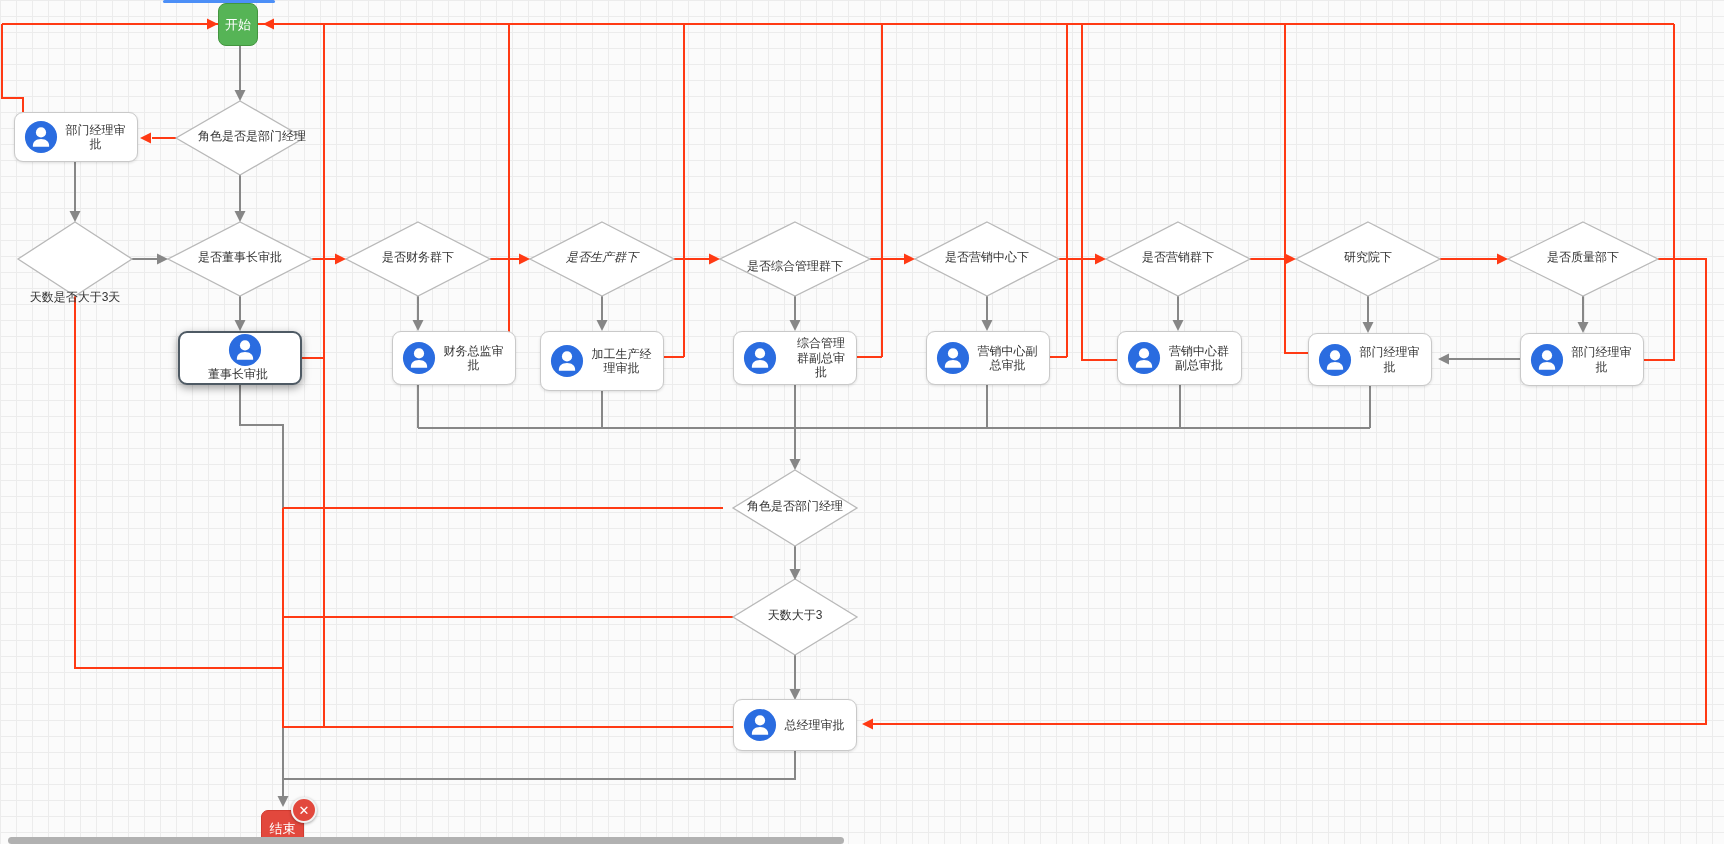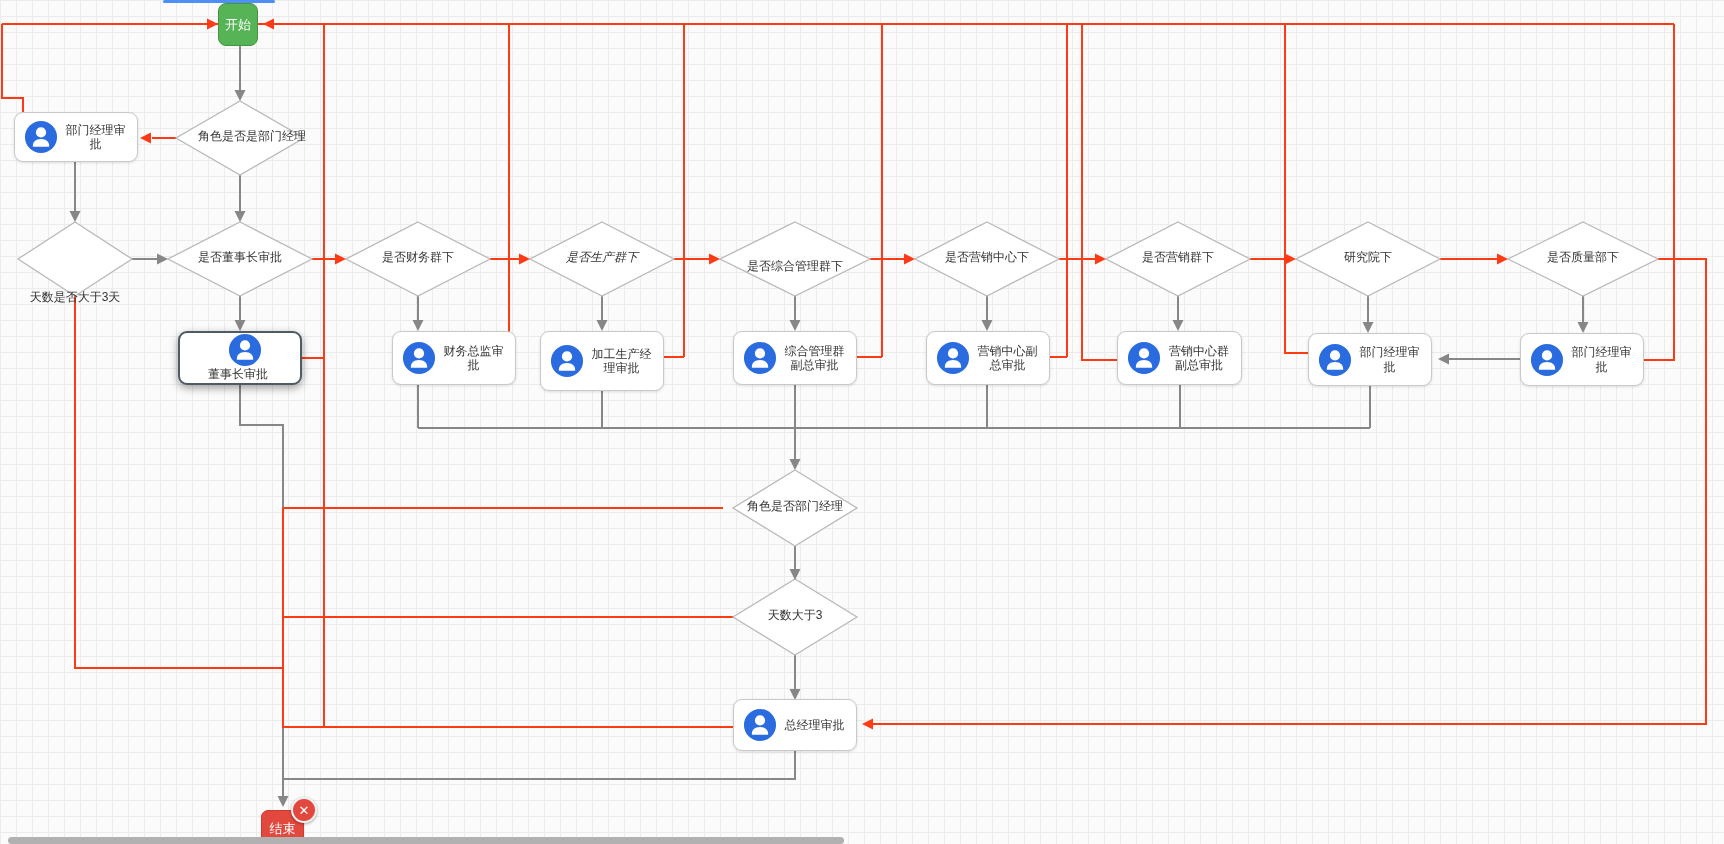--- a/index.html
+++ b/index.html
@@ -183,21 +183,21 @@
         <span class="lbl">财务总监审批</span>
       </div>
       <div class="node" style="left: 540px; top: 331px; width: 124px; height: 60px;">
         <span class="icon"><svg viewBox="0 0 36 36" width="34" height="34">
   <circle cx="18" cy="18" r="17" fill="#2a6ce0"></circle>
   <circle cx="18" cy="13.2" r="5.4" fill="#ffffff"></circle>
   <path d="M18 20.2c-5.4 0-8.6 3.1-8.6 6.8v1.4h17.2V27c0-3.7-3.2-6.8-8.6-6.8z" fill="#ffffff"></path>
 </svg></span>
         <span class="lbl">加工生产经理审批</span>
       </div>
-      <div class="node" style="left: 733px; top: 331px; width: 124px; height: 54px;">
+      <div class="node" style="left: 733px; top: 331px; width: 124px; height: 54px; gap: 13px;">
         <span class="icon"><svg viewBox="0 0 36 36" width="34" height="34">
   <circle cx="18" cy="18" r="17" fill="#2a6ce0"></circle>
   <circle cx="18" cy="13.2" r="5.4" fill="#ffffff"></circle>
   <path d="M18 20.2c-5.4 0-8.6 3.1-8.6 6.8v1.4h17.2V27c0-3.7-3.2-6.8-8.6-6.8z" fill="#ffffff"></path>
 </svg></span>
         <span class="lbl">综合管理群副总审批</span>
       </div>
       <div class="node" style="left: 926px; top: 331px; width: 124px; height: 54px;">
         <span class="icon"><svg viewBox="0 0 36 36" width="34" height="34">
   <circle cx="18" cy="18" r="17" fill="#2a6ce0"></circle>

